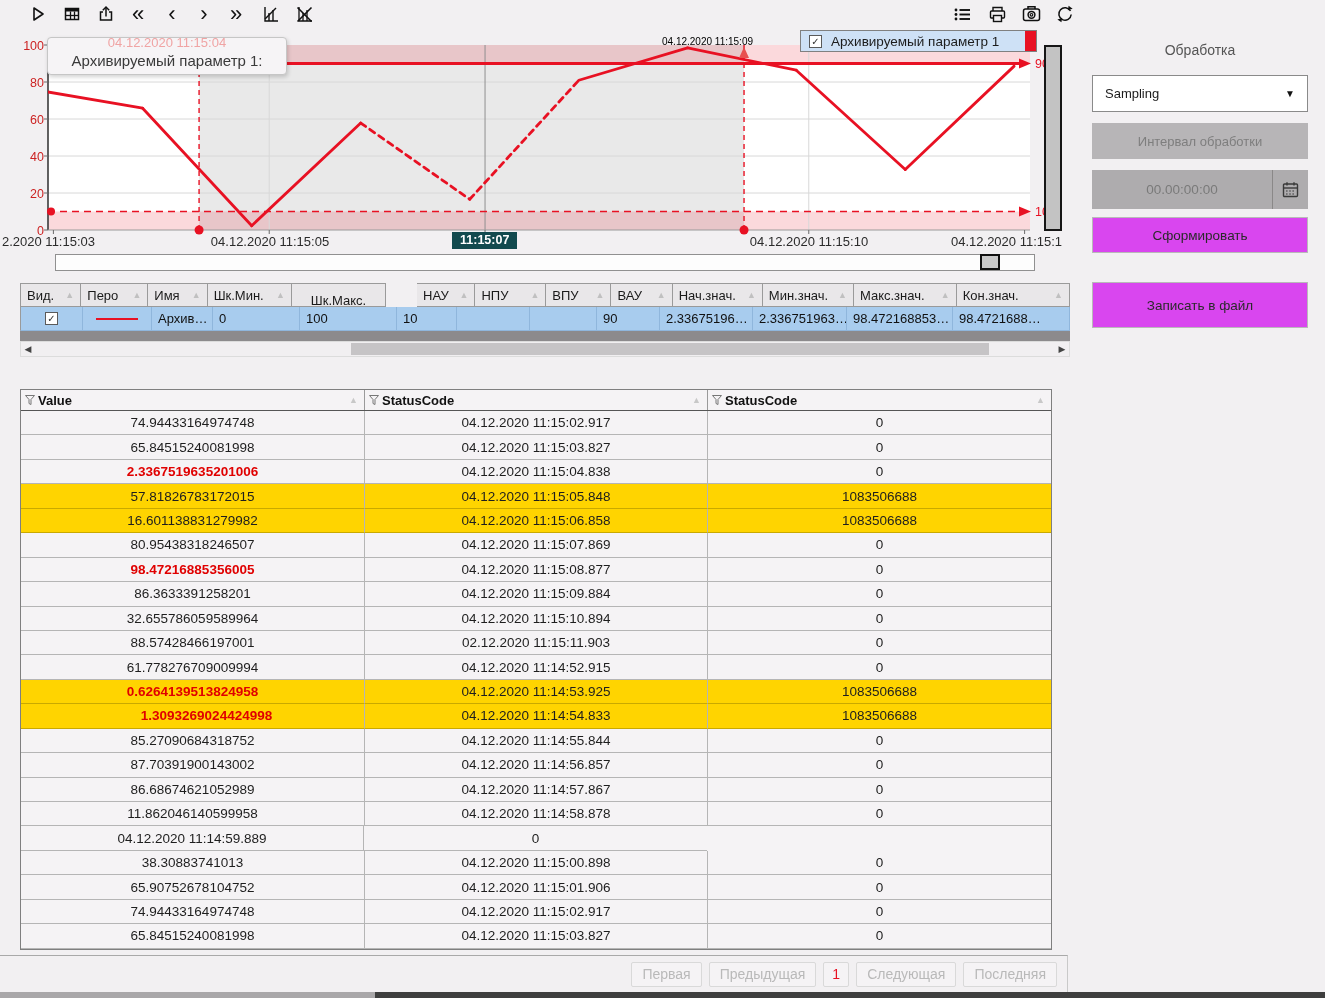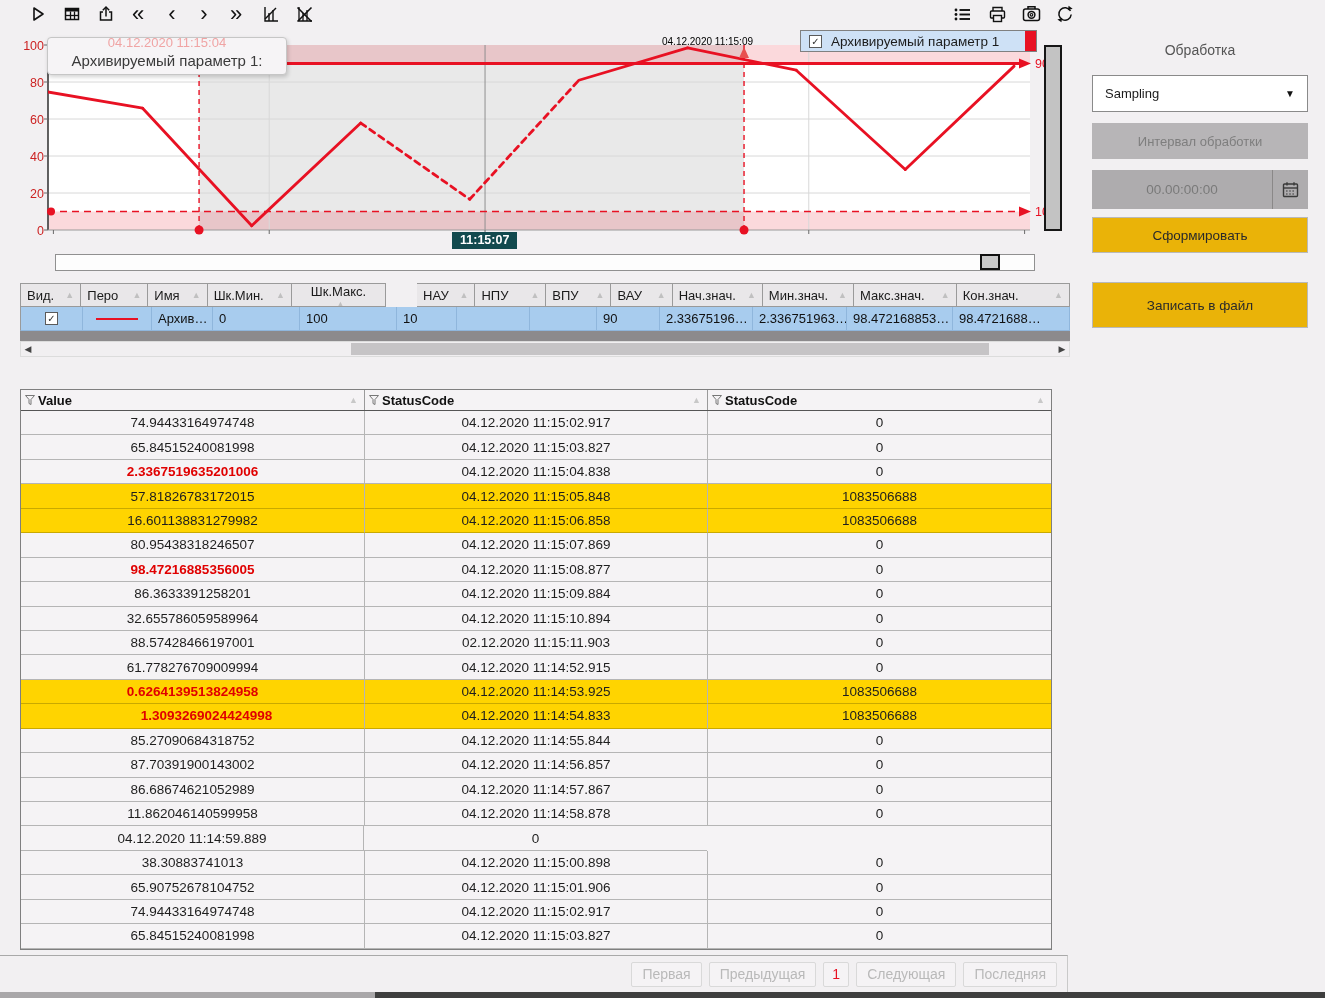--- a/index.html
+++ b/index.html
@@ -43,21 +43,21 @@
                 font-size:12.5px; padding:1px 8px 2px; z-index:4; }
 
   .vslider { position:absolute; left:1044px; top:17px; width:18px; height:186px; background:#c3c3c3; border:2px solid #161616; }
   .hslider { position:absolute; left:55px; top:226px; width:980px; height:17px; background:#fdfdfd; border:1px solid #909090; }
   .hslider-thumb { position:absolute; left:924px; top:-1px; width:20px; height:16px; background:#c9c9c9; border:2px solid #111; }
 
   
   .param-area { position:absolute; left:20px; top:283px; width:1050px; }
   .pg-row { display:flex; width:1050px; }
   .pg-cell { height:24px; border-right:1px solid #9a9a9a; border-bottom:1px solid #9a9a9a; display:flex;
-             align-items:center; padding:0 6px; font-size:13px; overflow:hidden; white-space:nowrap; }
+             align-items:center; padding:9px 6px; font-size:13px; overflow:hidden; white-space:nowrap; }
   .pg-head .pg-cell { background:#e9e7e9; border-top:1px solid #9a9a9a; color:#1a1a1a; justify-content:space-between; }
   .pg-head .pg-cell:first-child, .pg-data .pg-cell:first-child { border-left:1px solid #9a9a9a; }
   .pg-sort { color:#c0c0c0; font-size:9px; margin-left:4px; }
   .pg-data .pg-cell { background:#a8ccee; border-right:1px solid #8fb6dc; border-bottom:1px solid #8fb6dc; color:#111; }
   .pen-line { width:42px; height:0; border-top:2px solid #e81123; margin:0 auto; }
   .pg-center { justify-content:center; }
   .pg-filler { width:1050px; height:10px; background:#8c8a8c; }
   .pg-scroll { position:relative; width:1050px; height:16px; background:#f1eff1; border:1px solid #dcdcdc; }
   .pg-arrow { position:absolute; top:0; width:14px; height:14px; color:#444; font-size:9px; line-height:14px; text-align:center; }
   .pg-arrow.left { left:0; } .pg-arrow.right { right:0; }
@@ -91,21 +91,21 @@
   .side-panel { position:absolute; left:1090px; top:28px; width:220px; }
   .sp-title { text-align:center; color:#555; font-size:14px; margin-top:14px; }
   .sp-select { position:absolute; left:2px; top:47px; width:216px; height:37px; background:#fff; border:1px solid #8a8a8a;
                display:flex; align-items:center; padding:0 12px; font-size:13px; color:#1c1c1c; }
   .sp-select .arrow { margin-left:auto; font-size:10px; color:#111; }
   .sp-btn-disabled { position:absolute; left:2px; top:95px; width:216px; height:36px; background:#b7b5b7; color:#7e7e7e;
                display:flex; align-items:center; justify-content:center; font-size:13px; }
   .sp-time { position:absolute; left:2px; top:142px; width:216px; height:39px; background:#aeacae; display:flex; align-items:stretch; }
   .sp-time .val { flex:1; display:flex; align-items:center; justify-content:center; color:#7a7a7a; font-size:13.5px; }
   .sp-time .cal { width:36px; border-left:1px solid #8a8888; display:flex; align-items:center; justify-content:center; }
-  .sp-btn { position:absolute; left:2px; width:216px; background:#eab308; border:1px solid #b9b9b9; color:#2a2a2a;
+  .sp-btn { position:absolute; left:2px; width:216px; background:#d946ef; border:1px solid #b9b9b9; color:#2a2a2a;
             display:flex; align-items:center; justify-content:center; font-size:13.5px; }
   .sp-generate { top:189px; height:36px; }
   .sp-write { top:254px; height:46px; }
 </style>
 </head>
 <body>
 
 <div class="toolbar">
   <span class="tbtn" style="left:26px">
     <svg width="18" height="18" viewBox="0 0 18 18">
@@ -263,20 +263,26 @@
   </div>
 
   <div class="legend">
     <div class="legend-row">
       <span class="cbx">✓</span>
       <span class="legend-label">Архивируемый параметр 1</span>
     </div>
     <div class="legend-swatch"></div>
   </div>
 
+  <div class="xaxis">
+    <div class="xlbl-1">2.2020 11:15:03</div>
+    <div class="xlbl-2">04.12.2020 11:15:05</div>
+    <div class="xlbl-4">04.12.2020 11:15:10</div>
+    <div class="xlbl-5">04.12.2020 11:15:1</div>
+  </div>
   <div class="time-badge">11:15:07</div>
 
   <div class="vslider"></div>
   <div class="hslider">
     <div class="hslider-thumb"></div>
   </div>
 </div>
 
 <div class="param-area">
   <div class="pg-row pg-head" id="pg-head">

